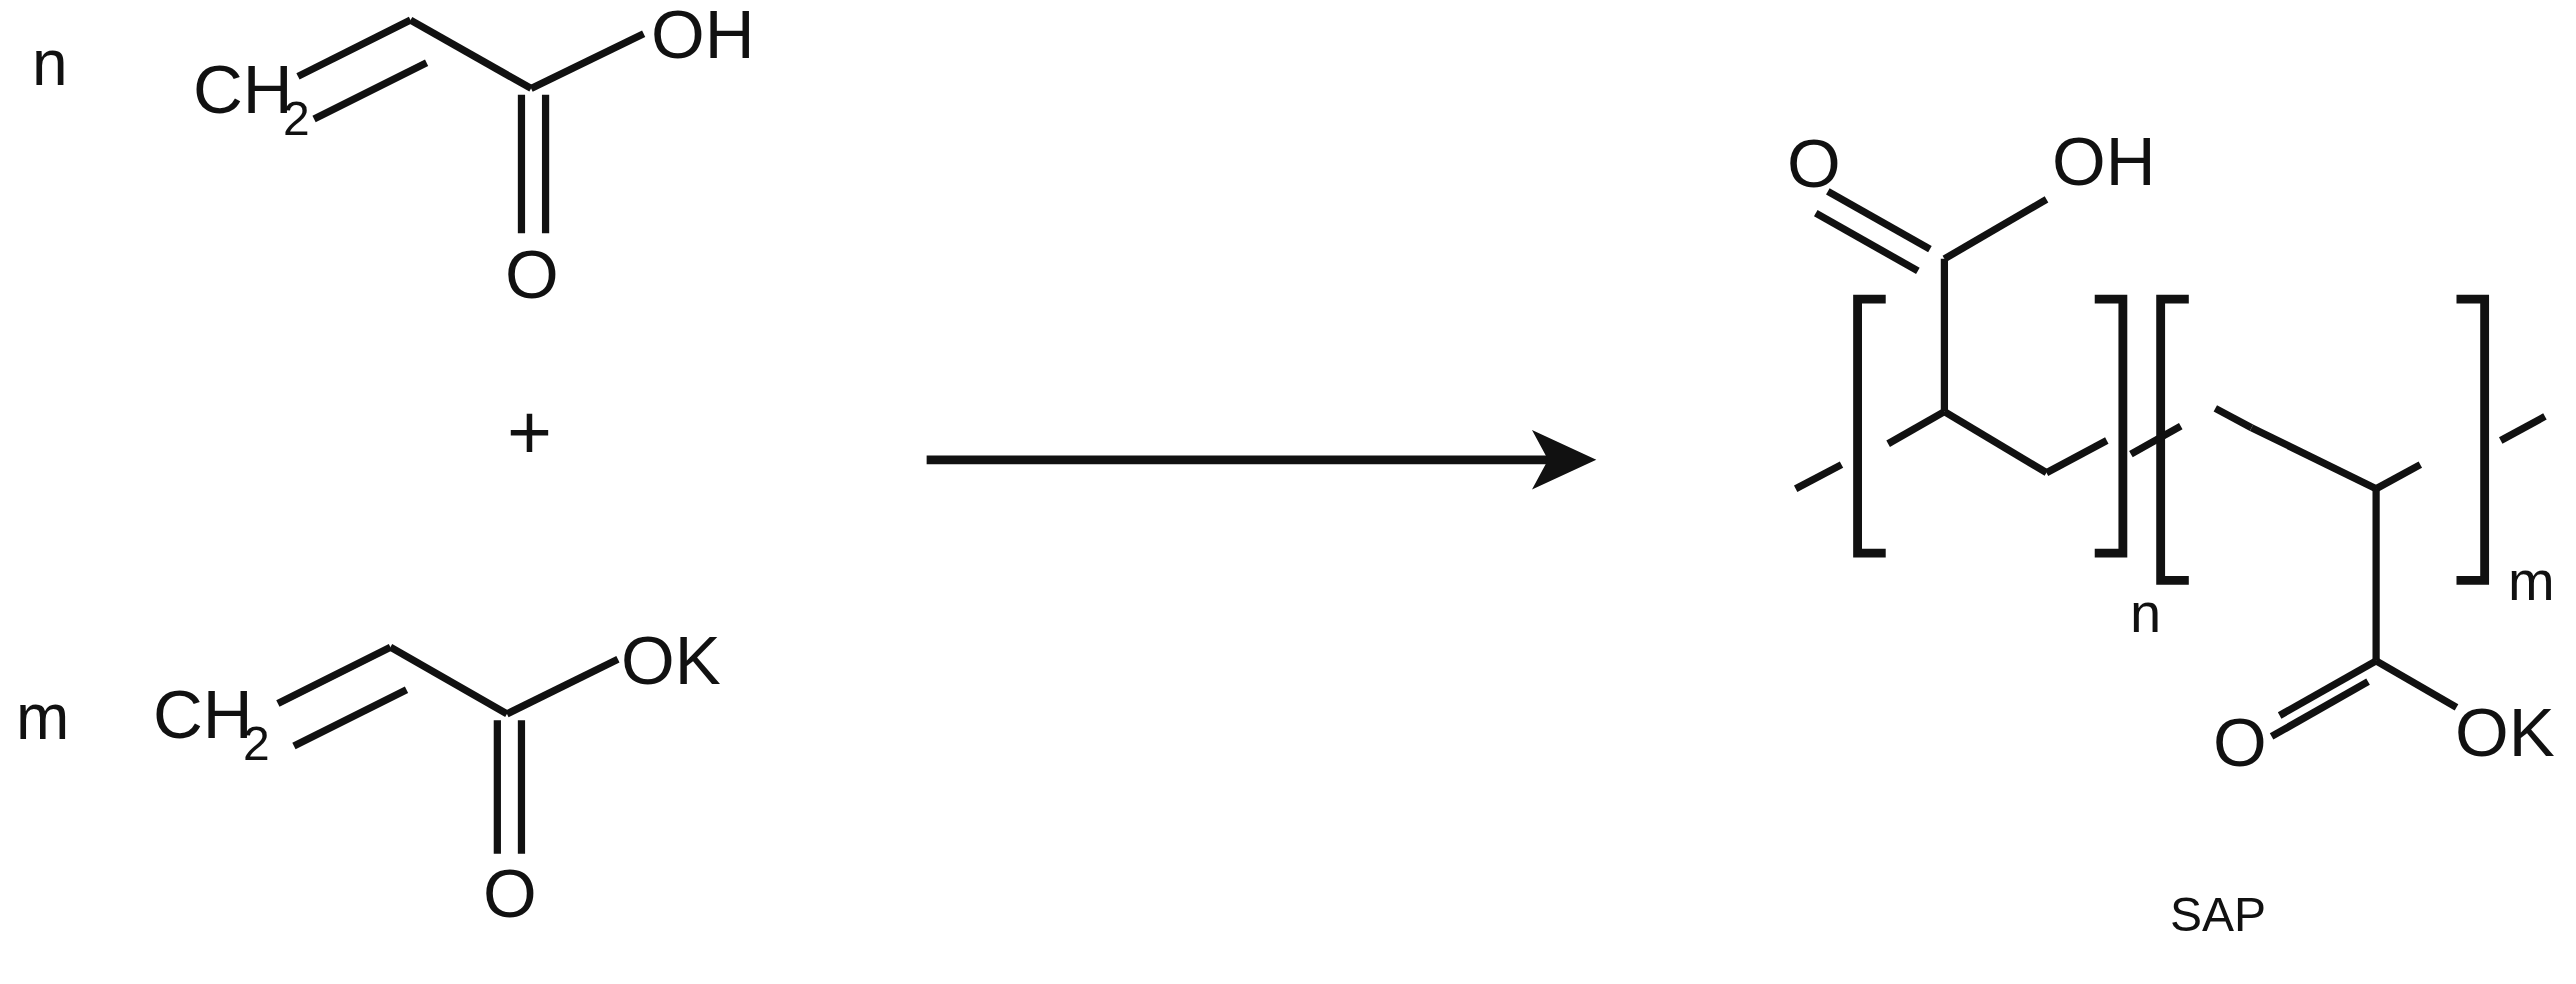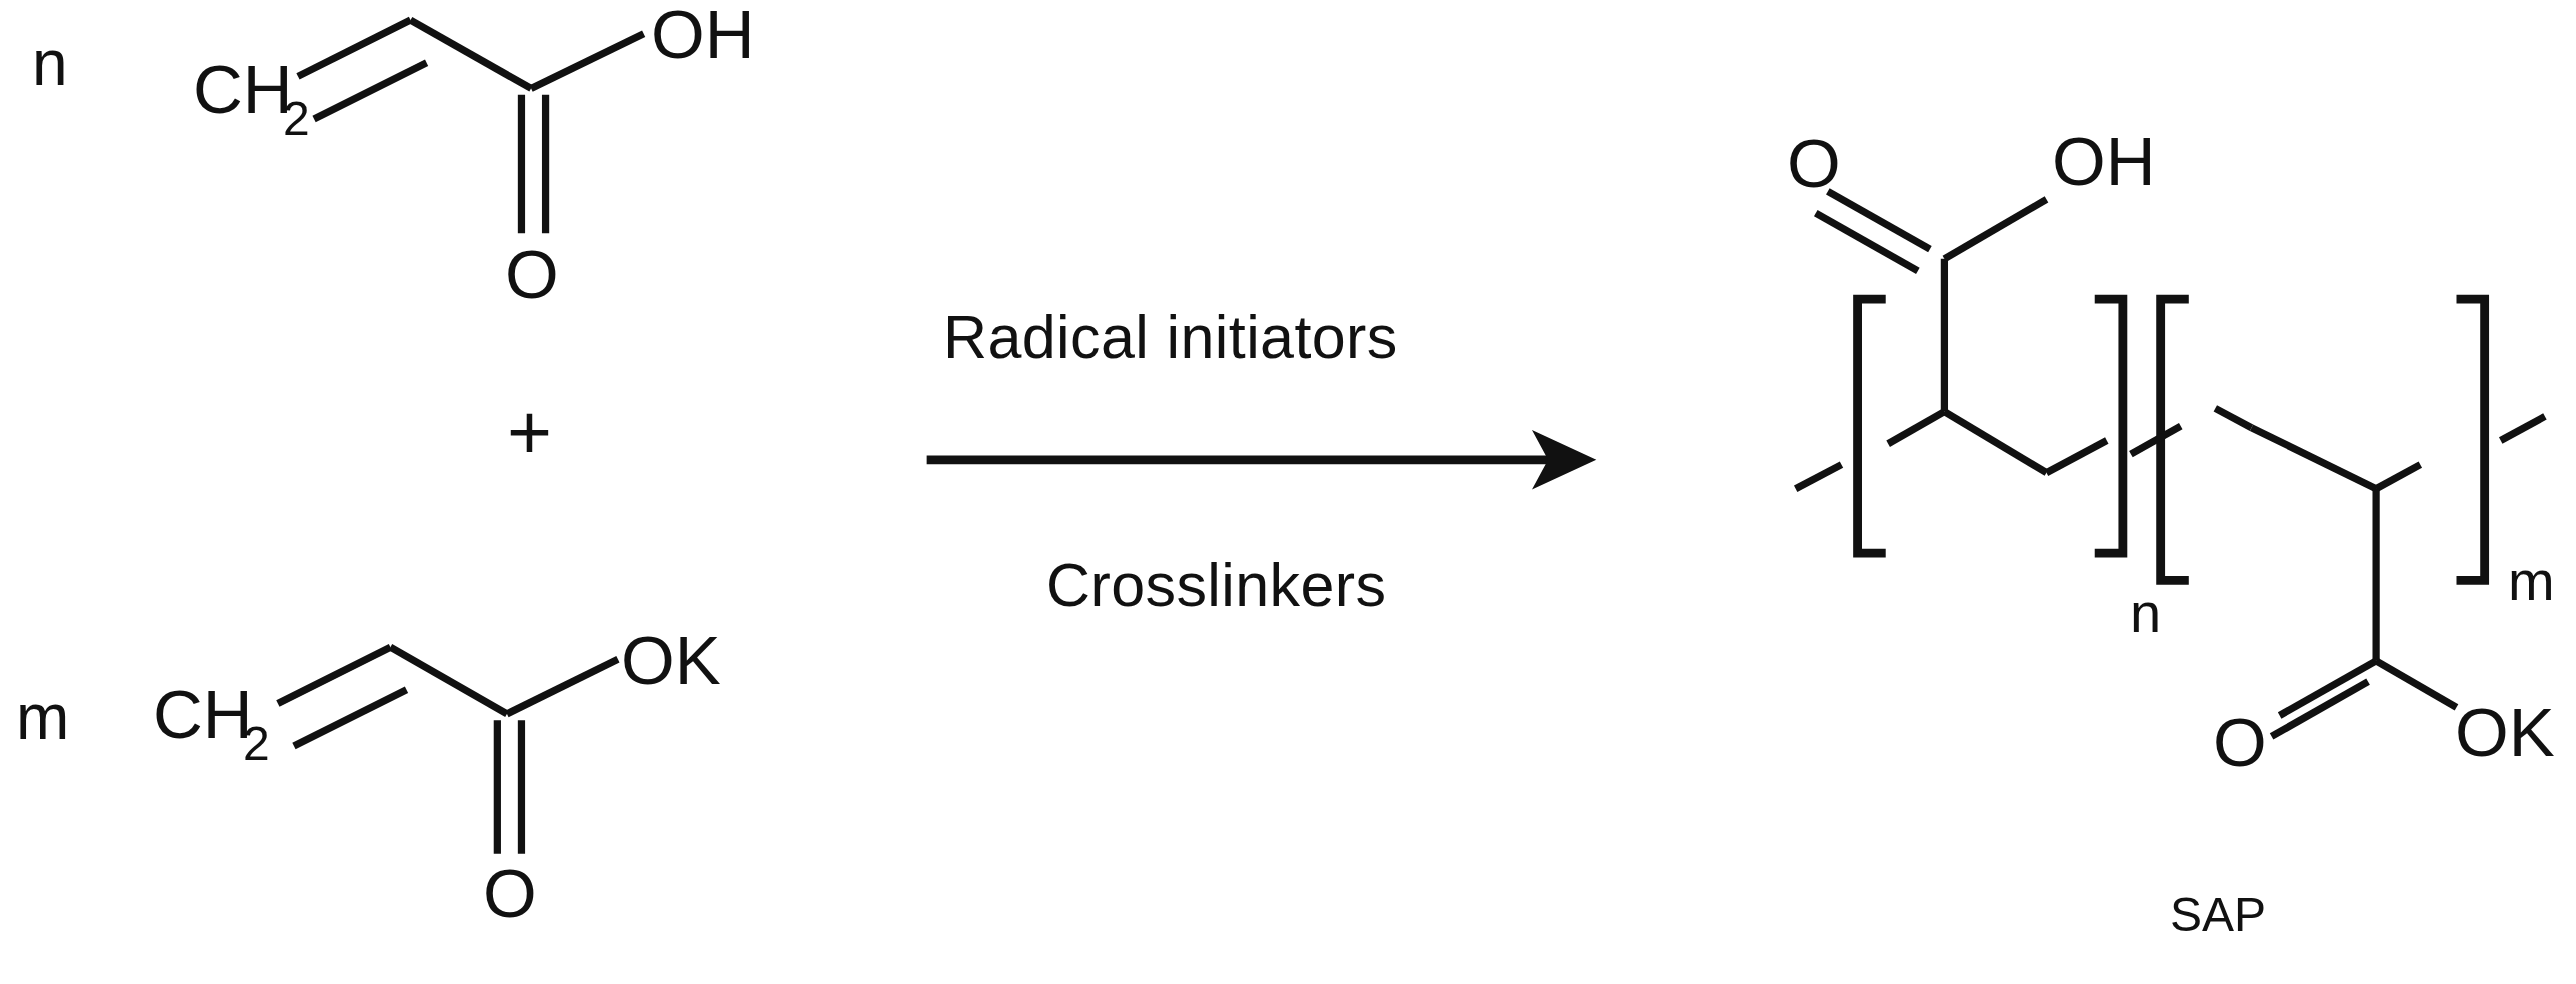--- a/index.html
+++ b/index.html
@@ -167,23 +167,21 @@
   <span class="lbl coef" style="left:16px; top:685px;">m</span>
 
   <span class="lbl atom" style="left:153px; top:680px;">CH</span>
 
   <span class="lbl atom-sub" style="left:243px; top:720px;">2</span>
 
   <span class="lbl atom" style="left:621px; top:626px;">OK</span>
 
   <span class="lbl atom" style="left:483px; top:859px;">O</span>
 
-  <span class="lbl cond" style="left:943px; top:307px;">Radical initiators</span>
 
-  <span class="lbl cond" style="left:1046px; top:555px;">Crosslinkers</span>
 
   <span class="lbl atom" style="left:1787px; top:129px;">O</span>
 
   <span class="lbl atom" style="left:2052px; top:127px;">OH</span>
 
   <span class="lbl repeat-idx" style="left:2130px; top:585px;">n</span>
 
   <span class="lbl atom" style="left:2213px; top:708px;">O</span>
 
   <span class="lbl atom" style="left:2455px; top:698px;">OK</span>

